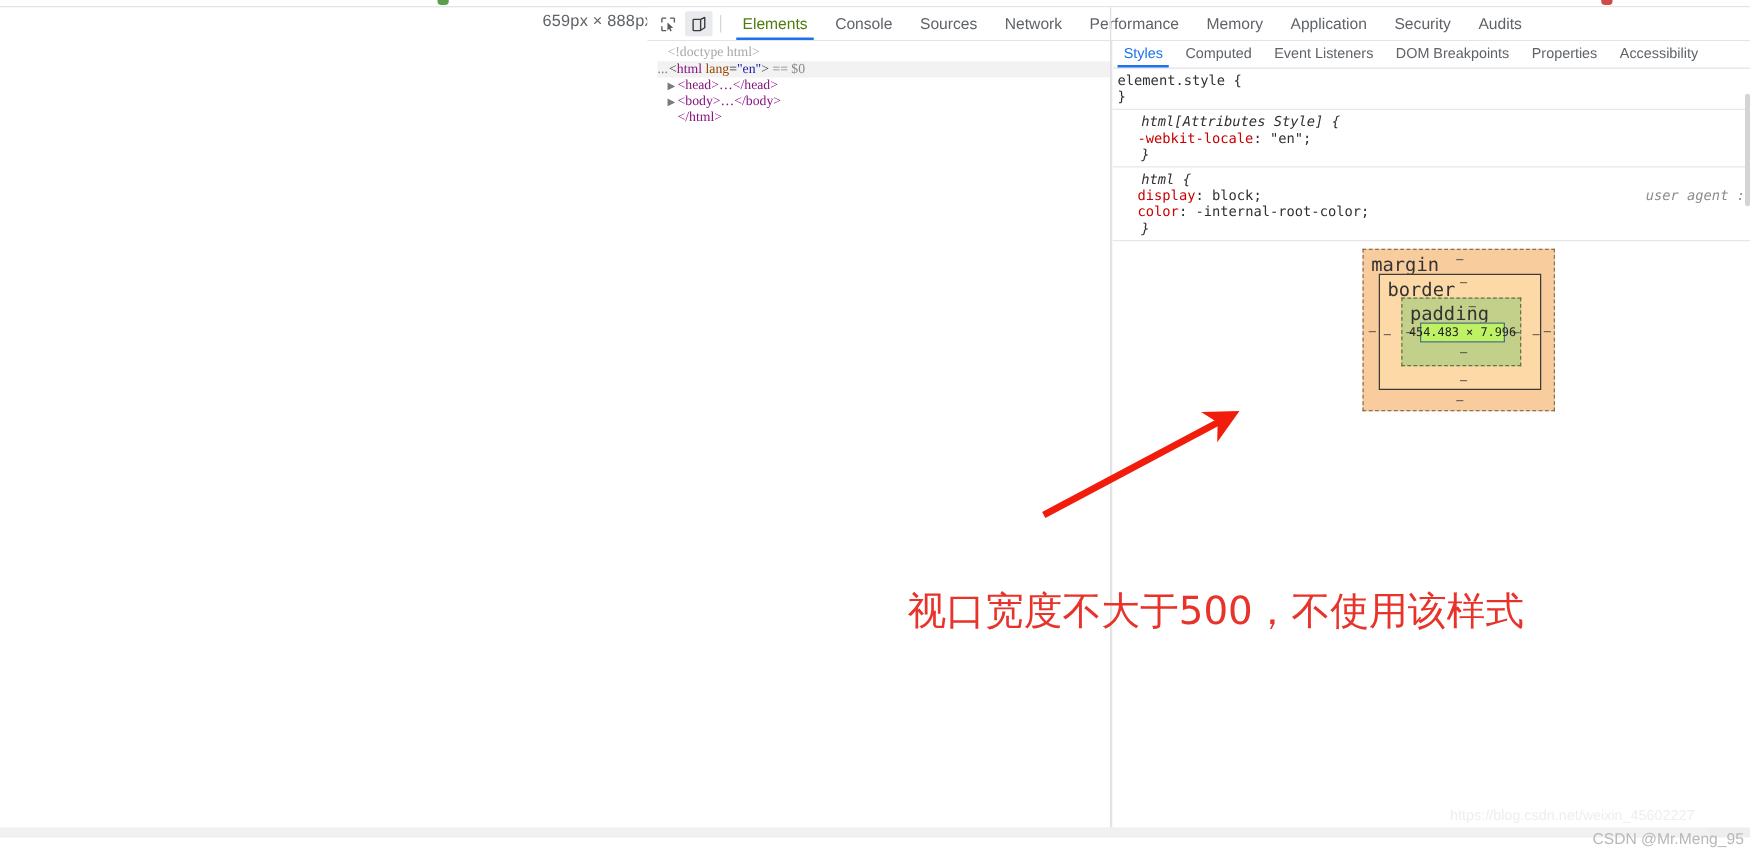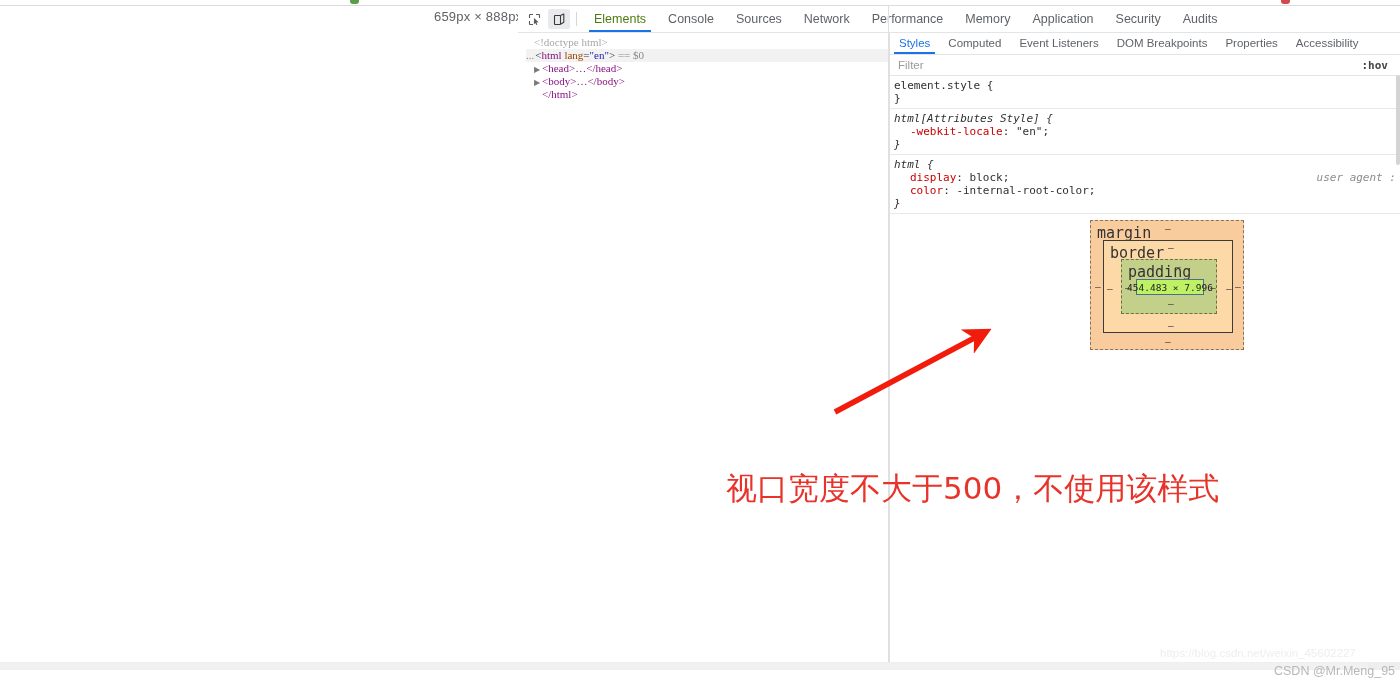--- a/index.html
+++ b/index.html
@@ -153,21 +153,21 @@
   .rule-block {
     font-family: "DejaVu Sans Mono", "Liberation Mono", monospace;
     font-size: 11px; line-height: 13px;
     padding: 3px 0 3px 4px;
     border-bottom: 1px solid #e8e8e8;
     position: relative;
     color: #303030;
   }
   .rule-block .sel { color: #303030; }
   .rule-block.ua .sel,
-  .rule-block.attrs .sel { font-style: italic; }
+  .rule-block.attrs .sel { font-style: italic; margin-left: 19px; }
   .prop-row { padding-left: 16px; white-space: nowrap; }
   .prop-name { color: #c80000; }
   .prop-val  { color: #303030; }
   .prop-name.italic, .prop-val.italic { }
   .ua-origin {
     position: absolute; right: 4px; top: 16px;
     font-style: italic; color: #8c8c8c; font-size: 11px;
     white-space: nowrap;
   }
 
@@ -340,24 +340,20 @@
 
       <div class="styles-tabs">
         <div class="st-tab selected">Styles</div>
         <div class="st-tab">Computed</div>
         <div class="st-tab">Event Listeners</div>
         <div class="st-tab">DOM Breakpoints</div>
         <div class="st-tab">Properties</div>
         <div class="st-tab">Accessibility</div>
       </div>
 
-      <div class="filter-bar">
-        <input class="filter-input" type="text" placeholder="Filter" style="">
-        <div class="hov-btn">:hov</div>
-      </div>
 
       <div class="rule-block">
         <div class="sel">element.style {</div>
         <div class="sel">}</div>
       </div>
 
       <div class="rule-block attrs">
         <div class="sel">html[Attributes Style] {</div>
         <div class="prop-row">
           <span class="prop-name italic">-webkit-locale</span><span class="prop-val">:</span>

